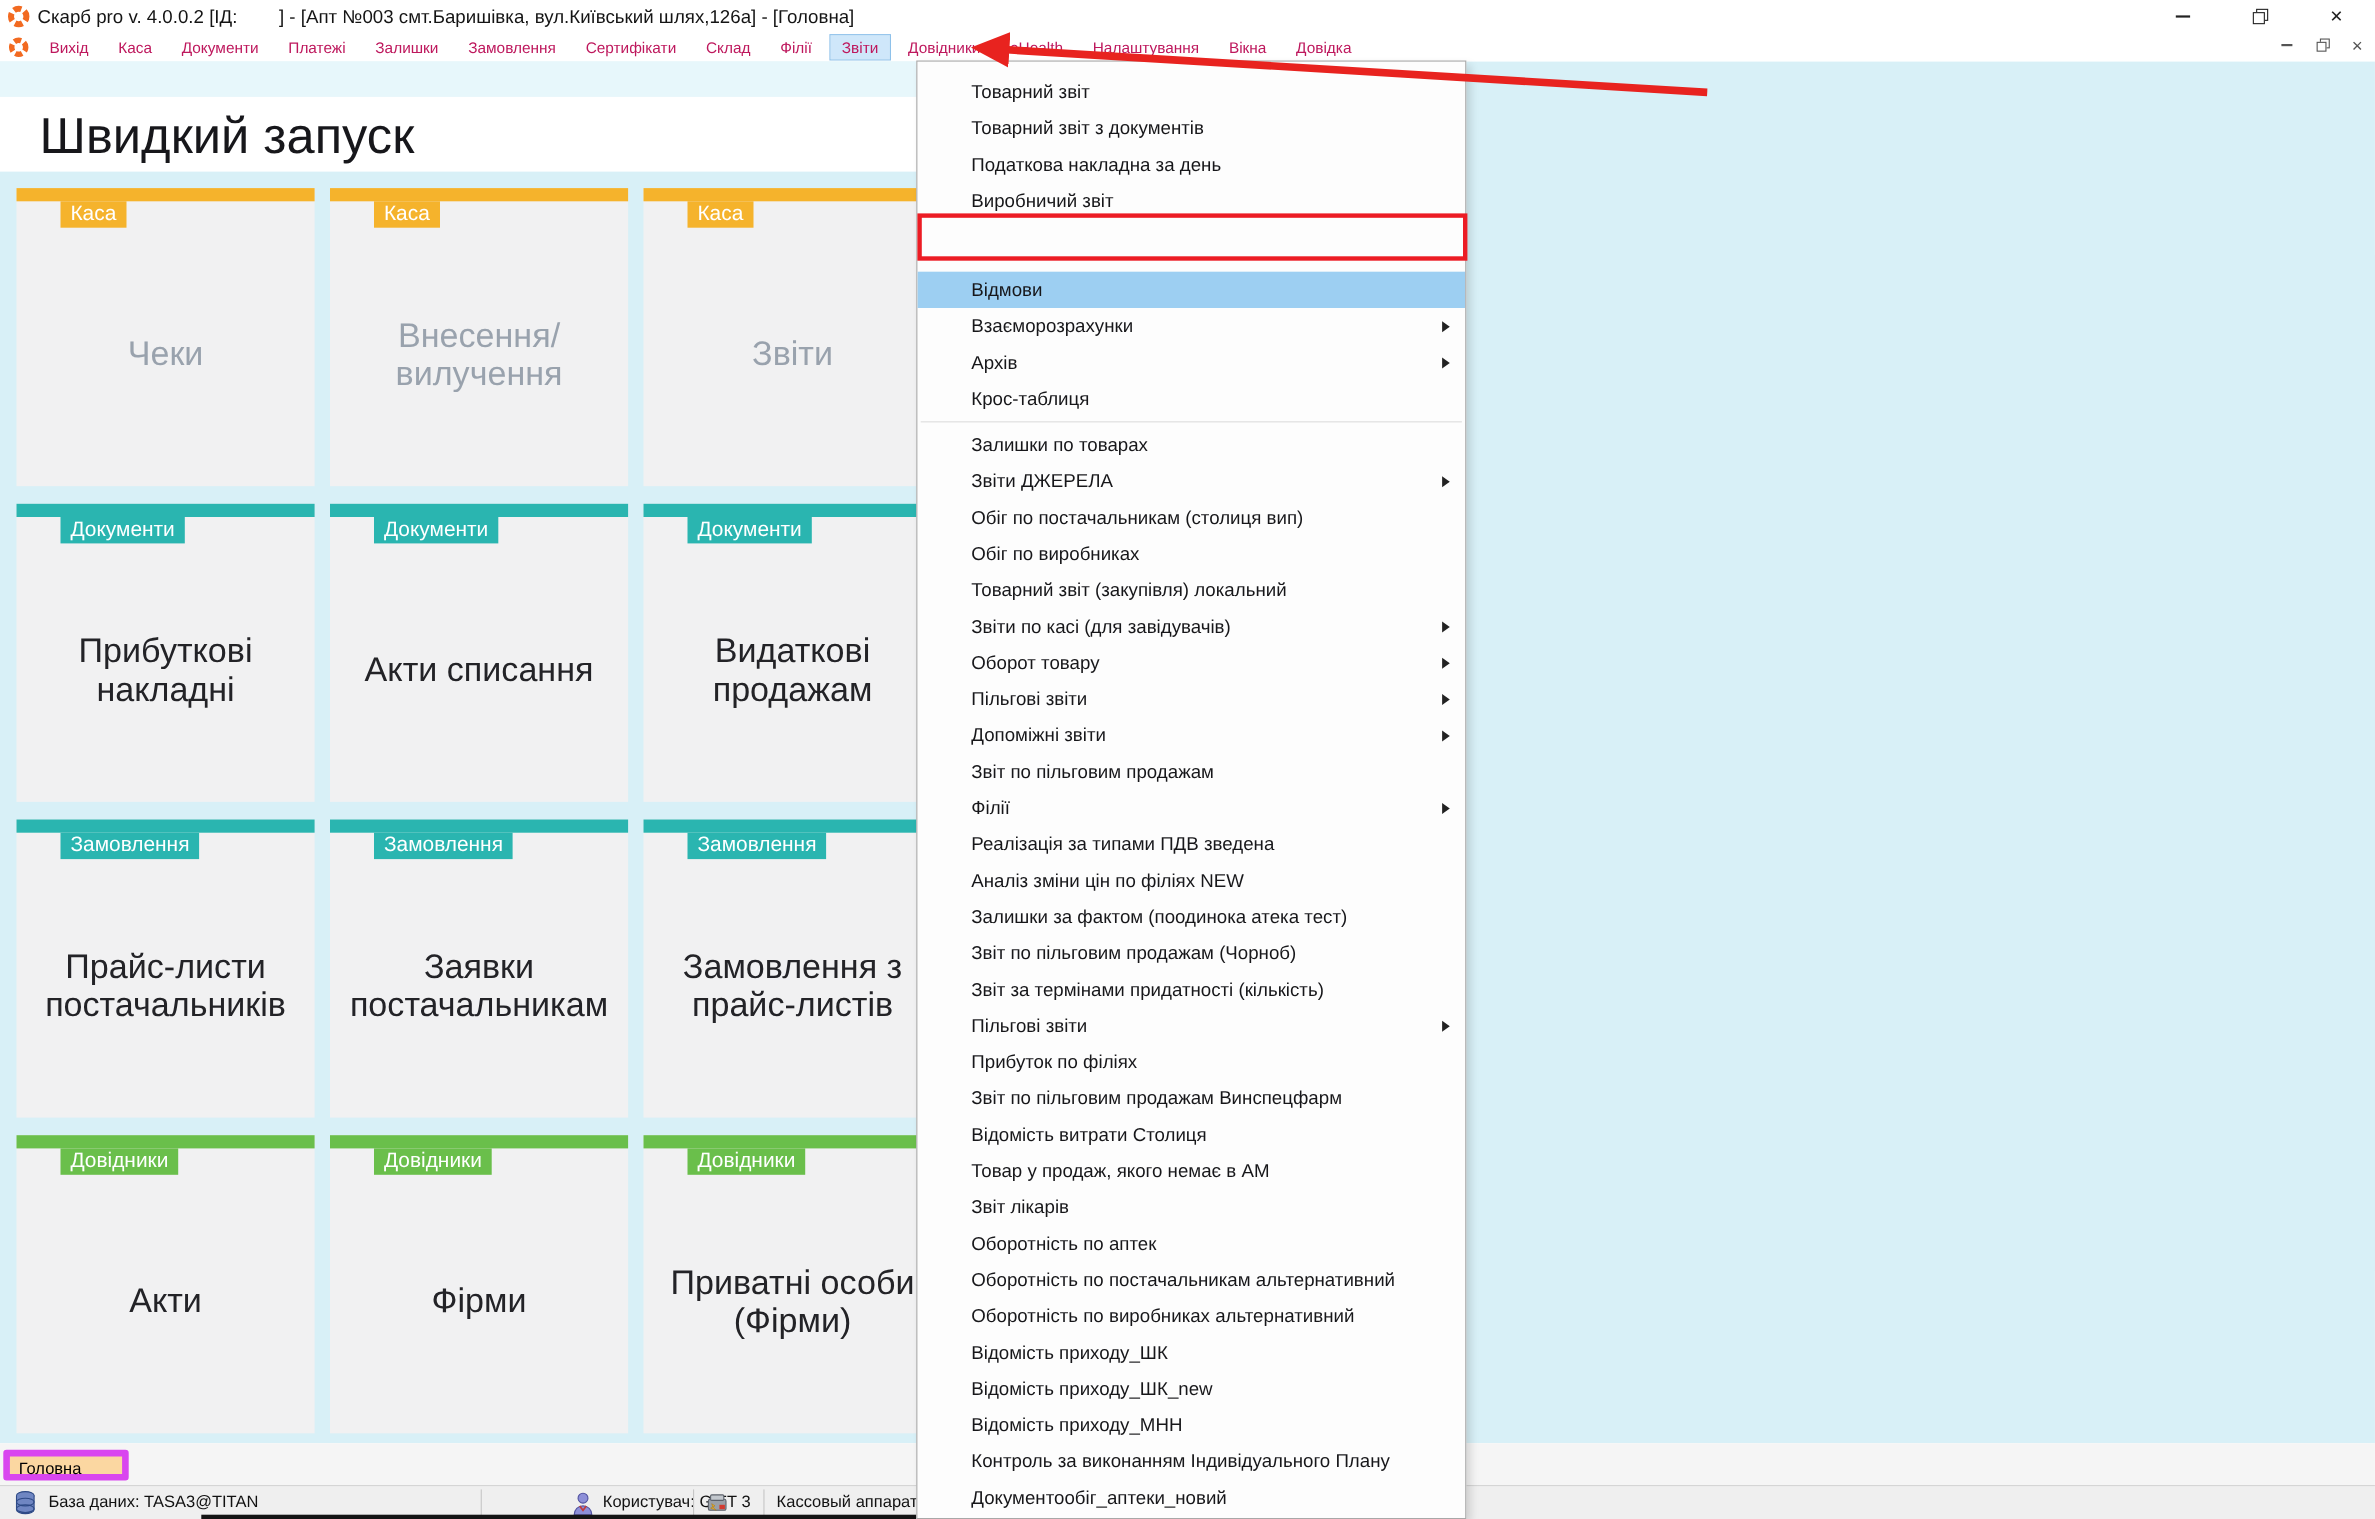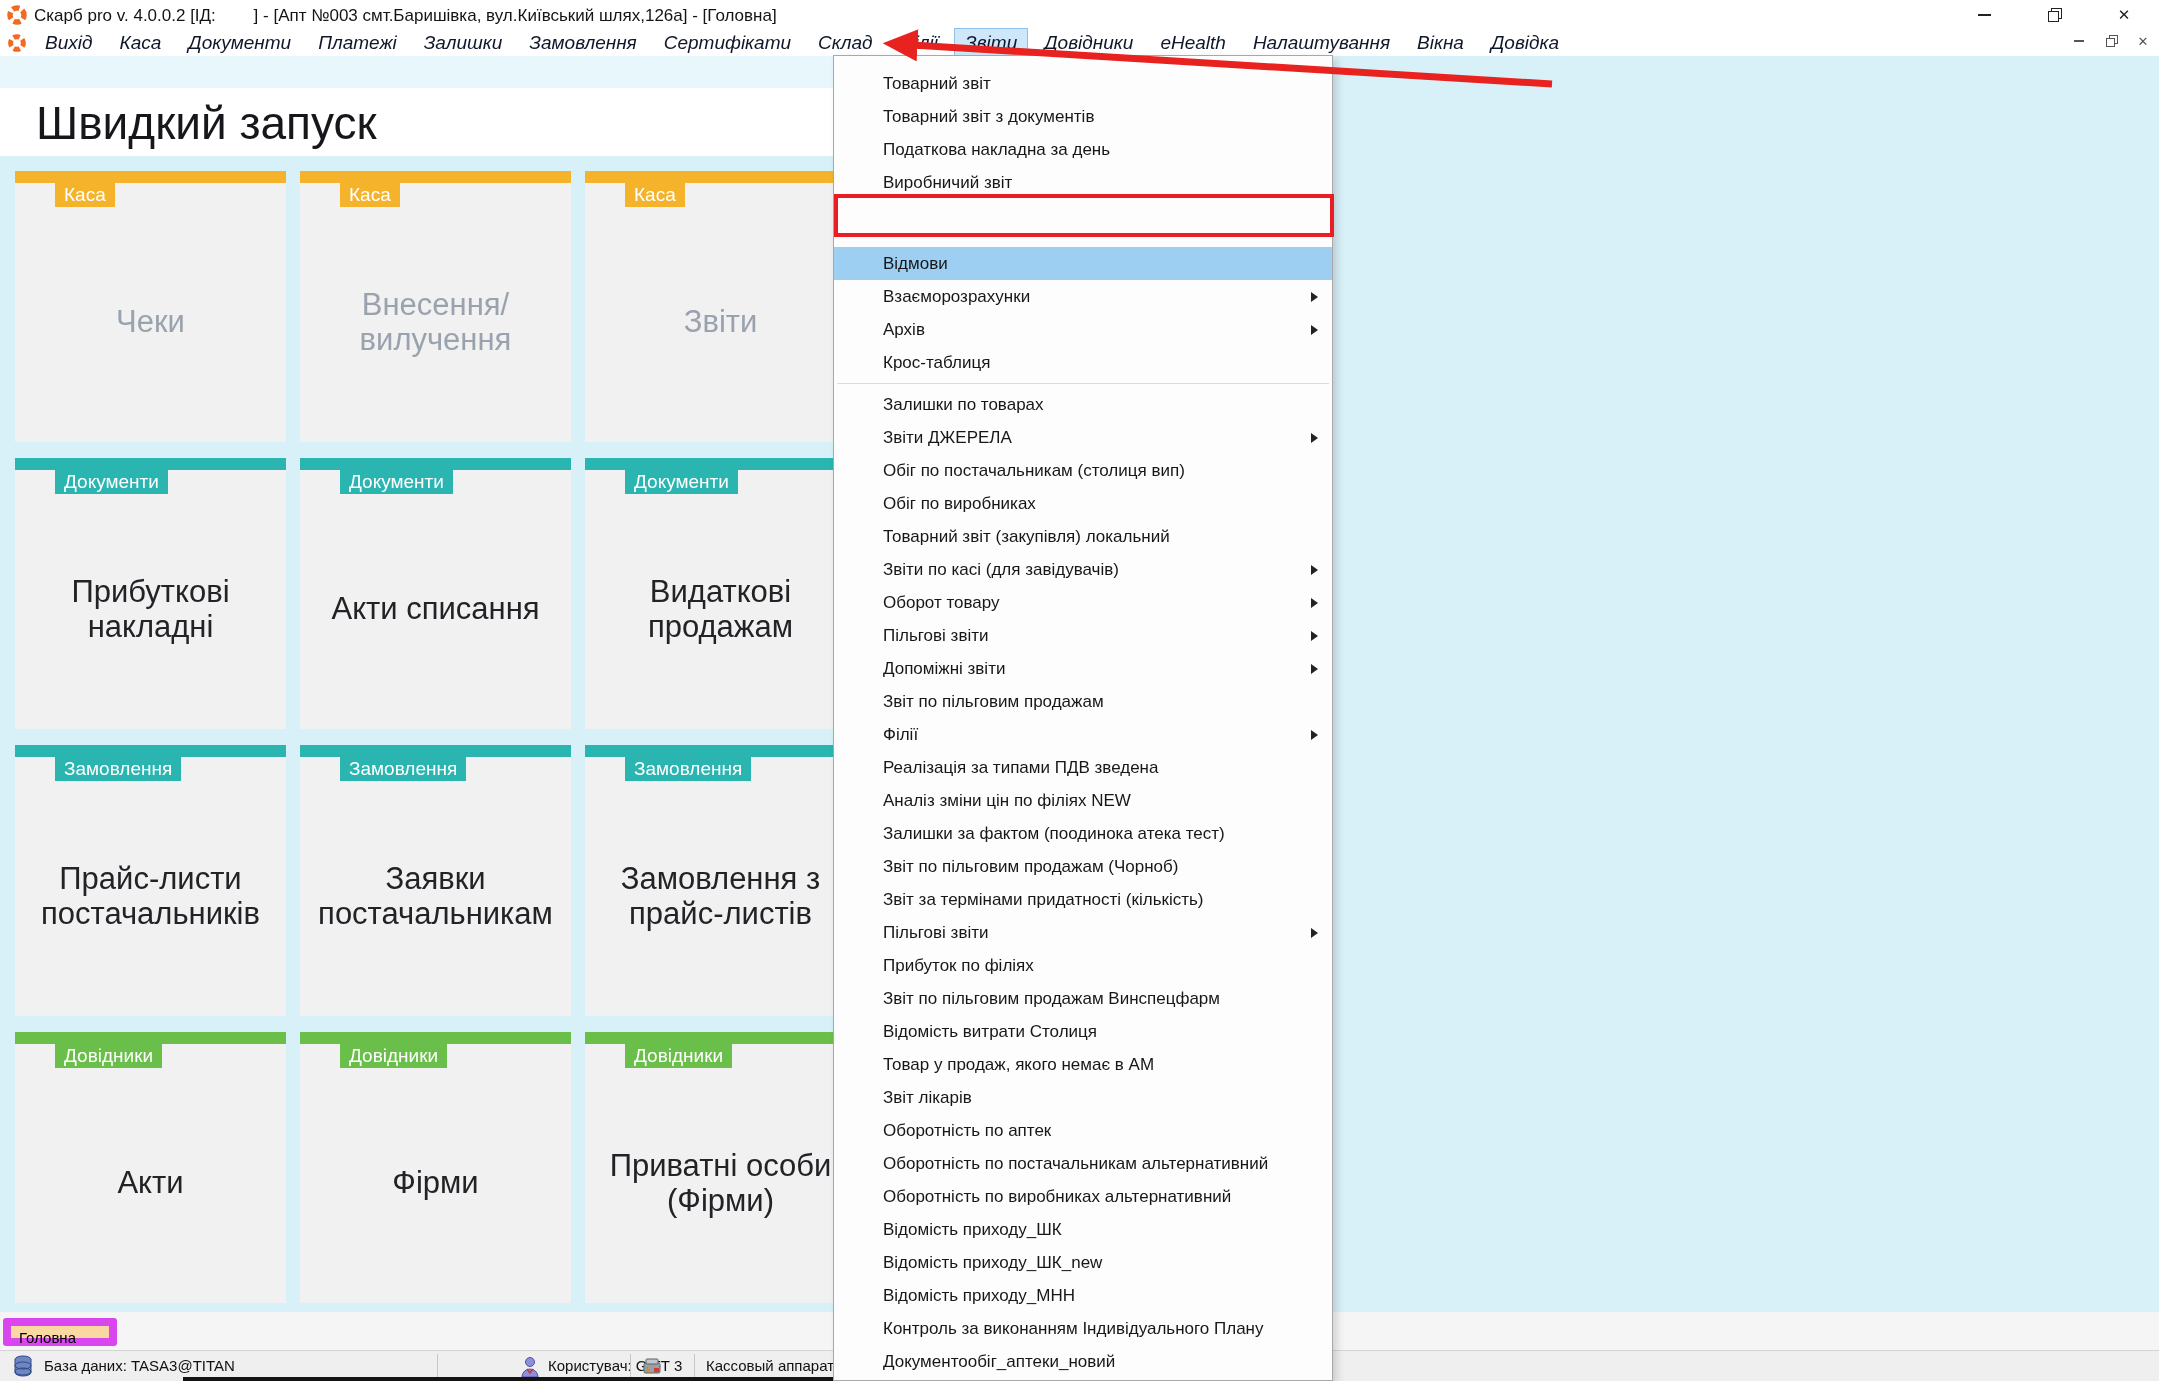--- a/index.html
+++ b/index.html
@@ -17,21 +17,21 @@
   .win-controls { position:absolute; right:0; top:0; height:30px; display:flex; }
   .wc { width:70px; height:30px; display:flex; align-items:center; justify-content:center; color:#222; font-size:15px; cursor:default; }
   .bar-min { width:13px; height:2px; background:#222; }
   .restore-ico { position:relative; width:11px; height:11px; }
   .restore-ico::before { content:""; position:absolute; left:2px; top:-2px; width:9px; height:9px; border:1.5px solid #222; background:#fff; }
   .restore-ico::after { content:""; position:absolute; left:-1px; top:1px; width:9px; height:9px; border:1.5px solid #222; background:#fff; }
 
   
   .menubar { position:absolute; left:0; top:30px; width:2159px; height:26px; background:#fff; display:flex; align-items:center; }
   .menubar .app-logo2 { width:20px; height:20px; margin-left:7px; margin-right:8px; flex:0 0 auto; }
-  .mi { font-size:19px; color:#0f172a; padding:3px 10px; margin-right:7px; white-space:nowrap;font-style:italic; }
+  .mi { font-size:14px; color:#be185d; padding:3px 10px; margin-right:7px; white-space:nowrap; }
   .mi.active { background:#cfe7fa; outline:1px solid #8ec1ea; }
   .mdi-controls { position:absolute; right:8px; top:33px; display:flex; gap:16px; align-items:center; }
   .mdi { color:#555; display:flex; align-items:center; justify-content:center; width:16px; height:16px; font-size:13px; }
   .bar-min-s { width:10px; height:2px; background:#555; }
   .restore-s { position:relative; width:9px; height:9px; }
   .restore-s::before { content:""; position:absolute; left:2px; top:-2px; width:7px; height:7px; border:1px solid #555; background:#fff; }
   .restore-s::after { content:""; position:absolute; left:-1px; top:1px; width:7px; height:7px; border:1px solid #555; background:#fff; }
 
   
   .main-bg { position:absolute; left:0; top:56px; width:2159px; height:1256px; background:#d8f0f7; }
@@ -63,21 +63,21 @@
   .dd-arrow { position:absolute; right:14px; top:50%; margin-top:-5px; width:0; height:0;
               border-left:7px solid #222; border-top:5px solid transparent; border-bottom:5px solid transparent; }
 
   
   .red-box { position:absolute; left:834px; top:194px; width:500px; height:43px; border:4px solid #ec1c24; z-index:60; pointer-events:none; }
   .arrow-svg { position:absolute; left:0; top:0; z-index:70; pointer-events:none; }
 
   
   .tabstrip { position:absolute; left:0; top:1312px; width:2159px; height:38px; background:#f5f5f5; }
   .bottom-tab { position:absolute; left:3px; top:1318px; width:114px; height:28px; background:#fbd7a1;
-                border:8px solid #d946ef; border-radius:3px; font-size:15px; line-height:23px; padding-left:8px; color:#000; }
+                border:6px solid #d946ef; border-radius:3px; font-size:15px; line-height:23px; padding-left:8px; color:#000; }
   .statusbar { position:absolute; left:0; top:1350px; width:2159px; height:31px; background:#efefef; border-top:1px solid #d5d5d5; z-index:10;text-align:right; }
   .sb-text { position:absolute; top:6px; font-size:15px; color:#111; white-space:nowrap; }
   .sb-sep { position:absolute; top:3px; width:1px; height:24px; background:#c6c6c6; }
   .sb-ico { position:absolute; top:4px; }
   .black-sliver { position:absolute; left:183px; top:1377px; width:650px; height:4px; background:#141414; z-index:20; }
 </style>
 </head>
 <body>
 
 <div class="titlebar">

